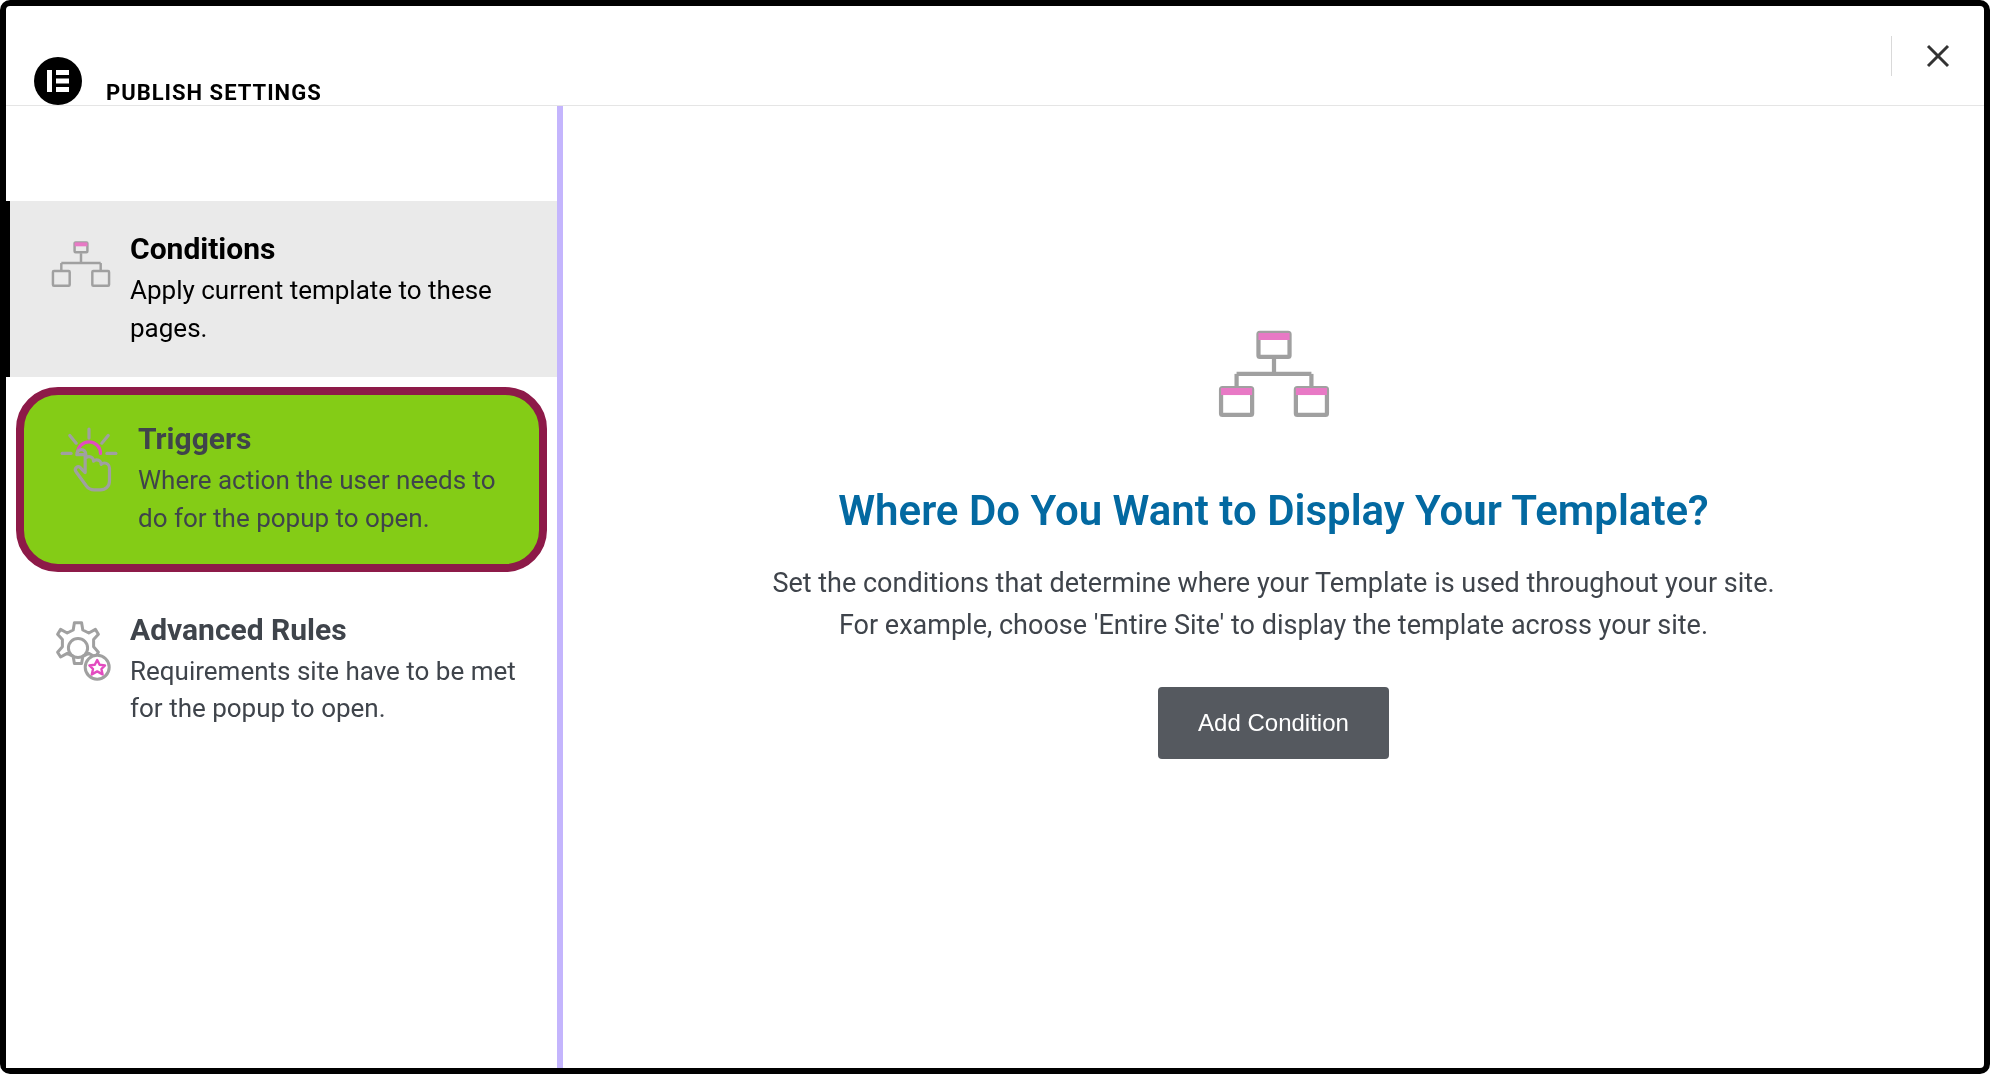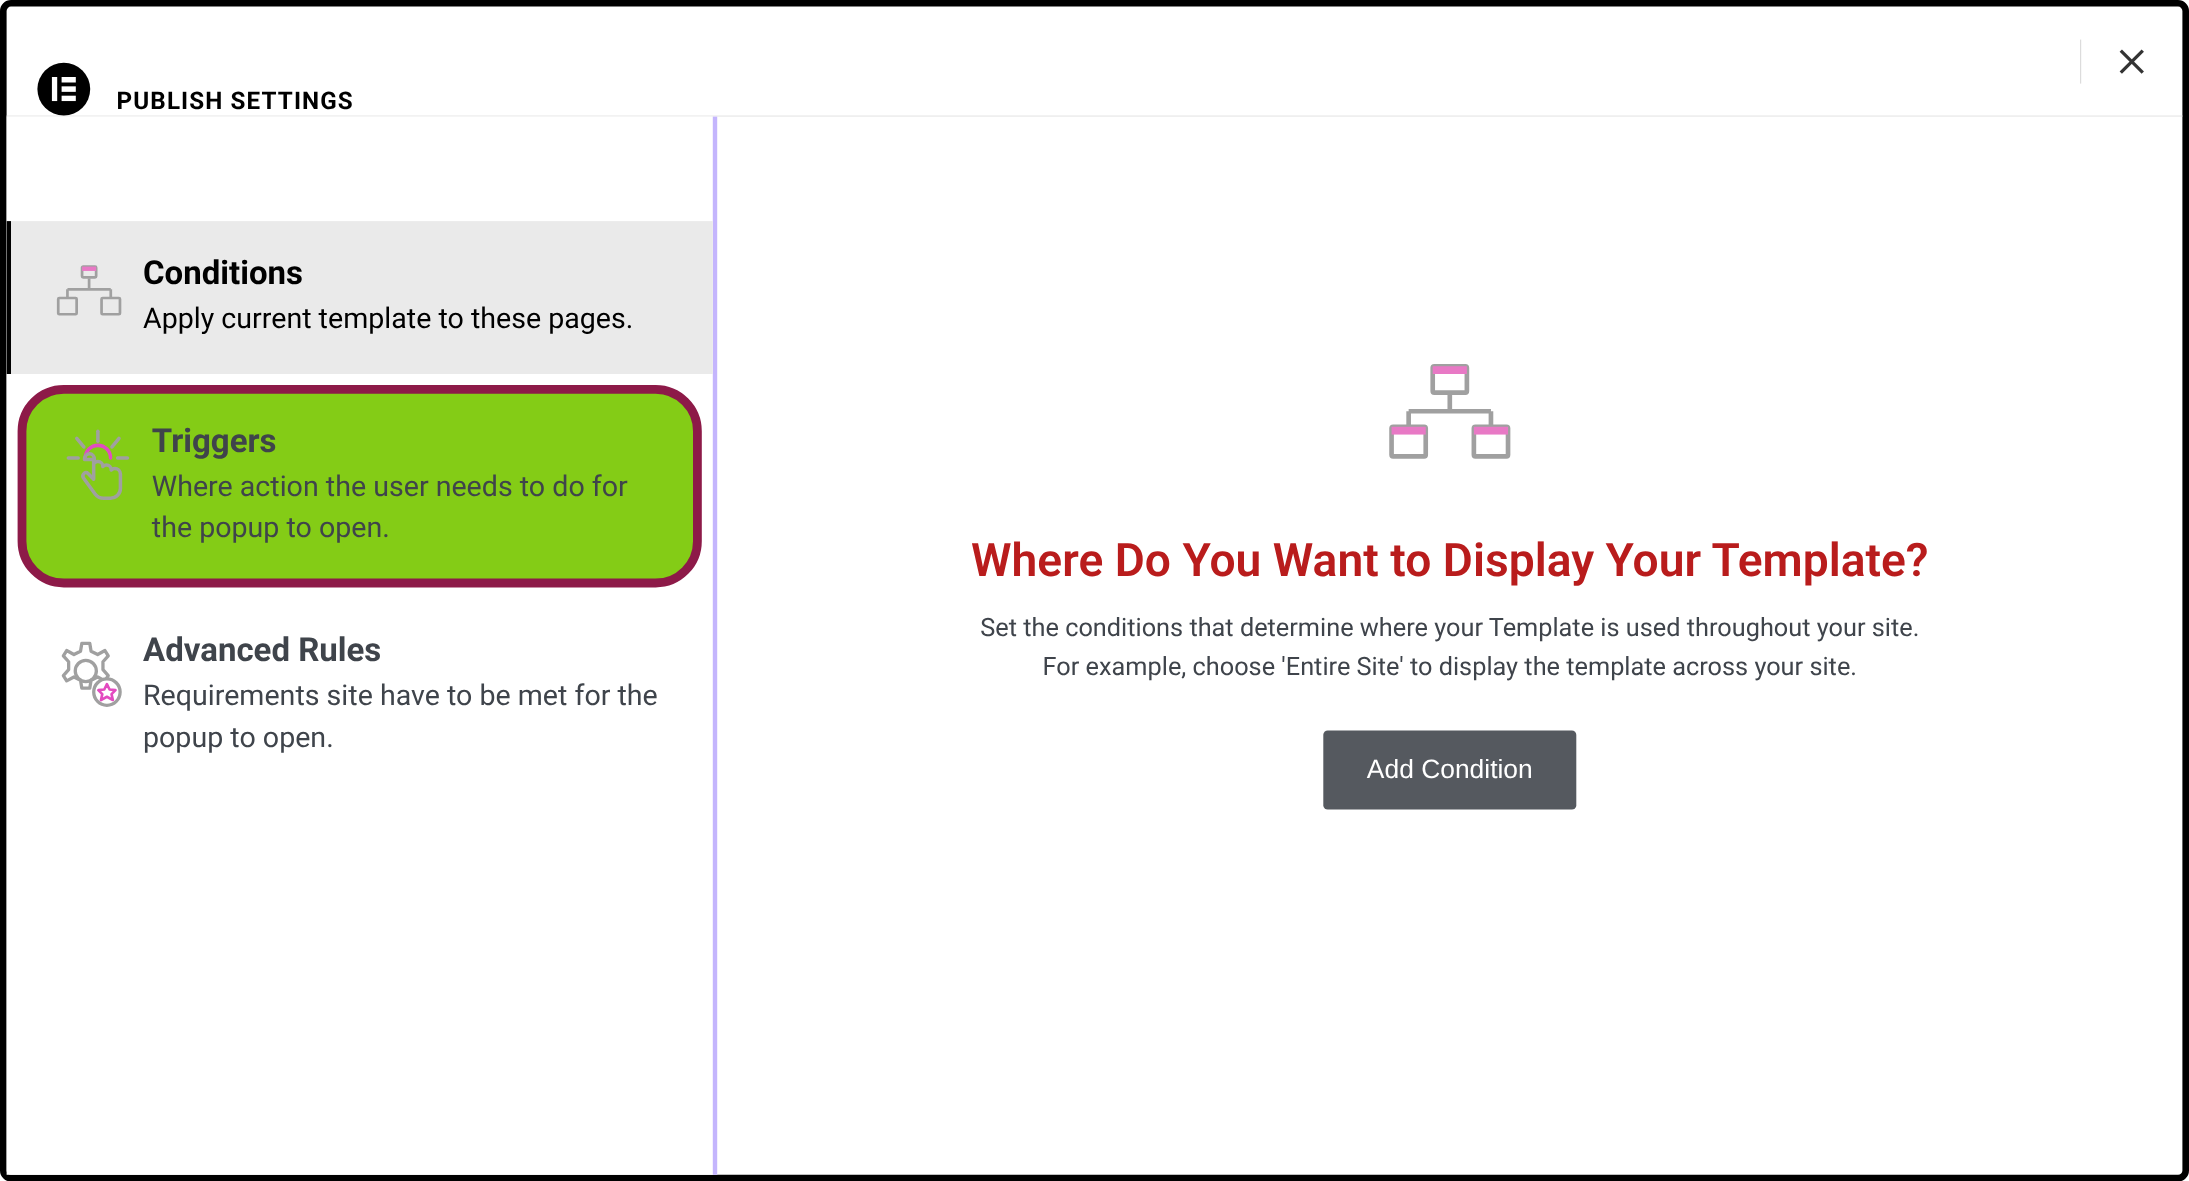--- a/index.html
+++ b/index.html
@@ -68,22 +68,22 @@
       line-height: 1;
       padding: 0 4px;
     }
     
     .body {
       flex: 1;
       display: flex;
       min-height: 0;
     }
     .sidebar {
-      width: 646px;
-      border-right: 4px solid #c4b5fd;
+      width: 557px;
+      border-right: 6px solid #c4b5fd;
       padding-top: 95px;
       background: #fff;
       position: relative;
     }
     .side-item {
       display: flex;
       align-items: flex-start;
       padding: 30px 30px 30px 40px;
       cursor: pointer;
       position: relative;
@@ -141,25 +141,25 @@
       margin: 160px auto 60px auto;
       width: 120px;
       height: 100px;
       display: flex;
       align-items: center;
       justify-content: center;
     }
     .main-title {
       font-size: 42px;
       font-weight: 600;
-      color: #b91c1c;
-      margin-bottom: 18px;
+      color: #0369a1;
+      margin-bottom: 28px;
     }
     .main-desc {
-      font-size: 23px;
+      font-size: 27px;
       color: #3f444b;
       line-height: 1.55;
       max-width: 1200px;
       margin: 0 auto 40px auto;
     }
     .add-btn {
       display: inline-block;
       background: #55595f;
       color: #fff;
       border: none;

